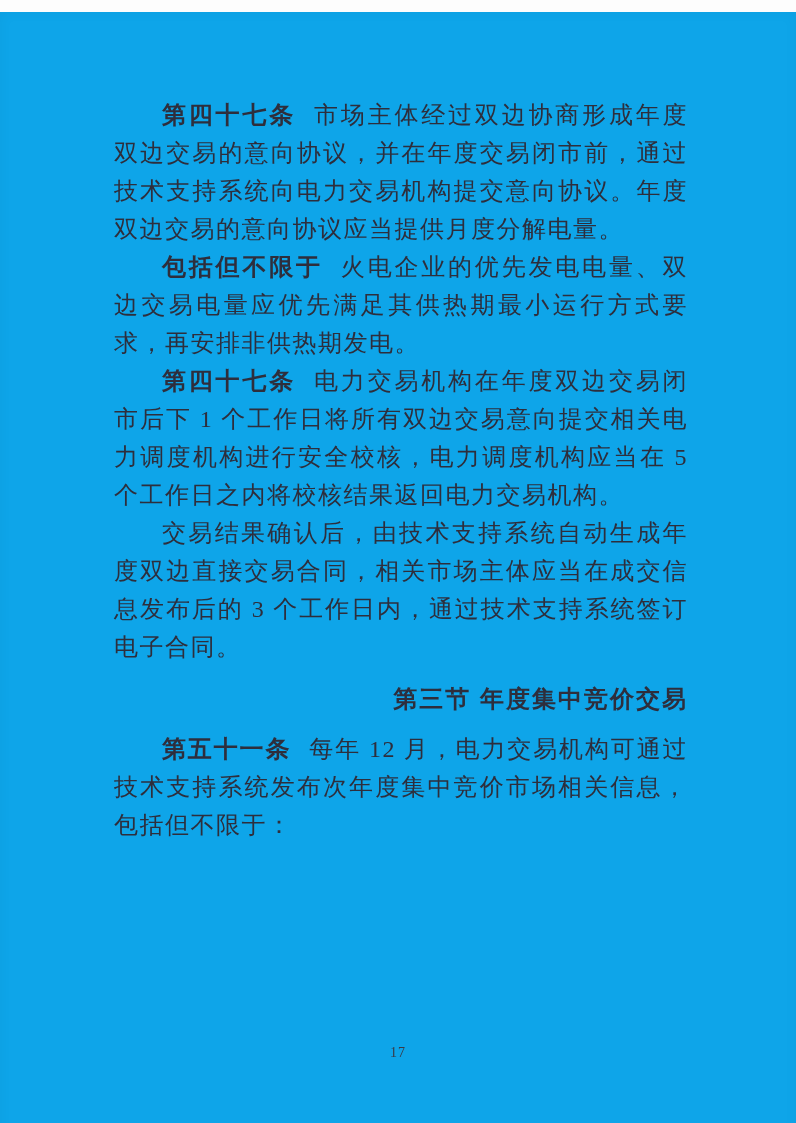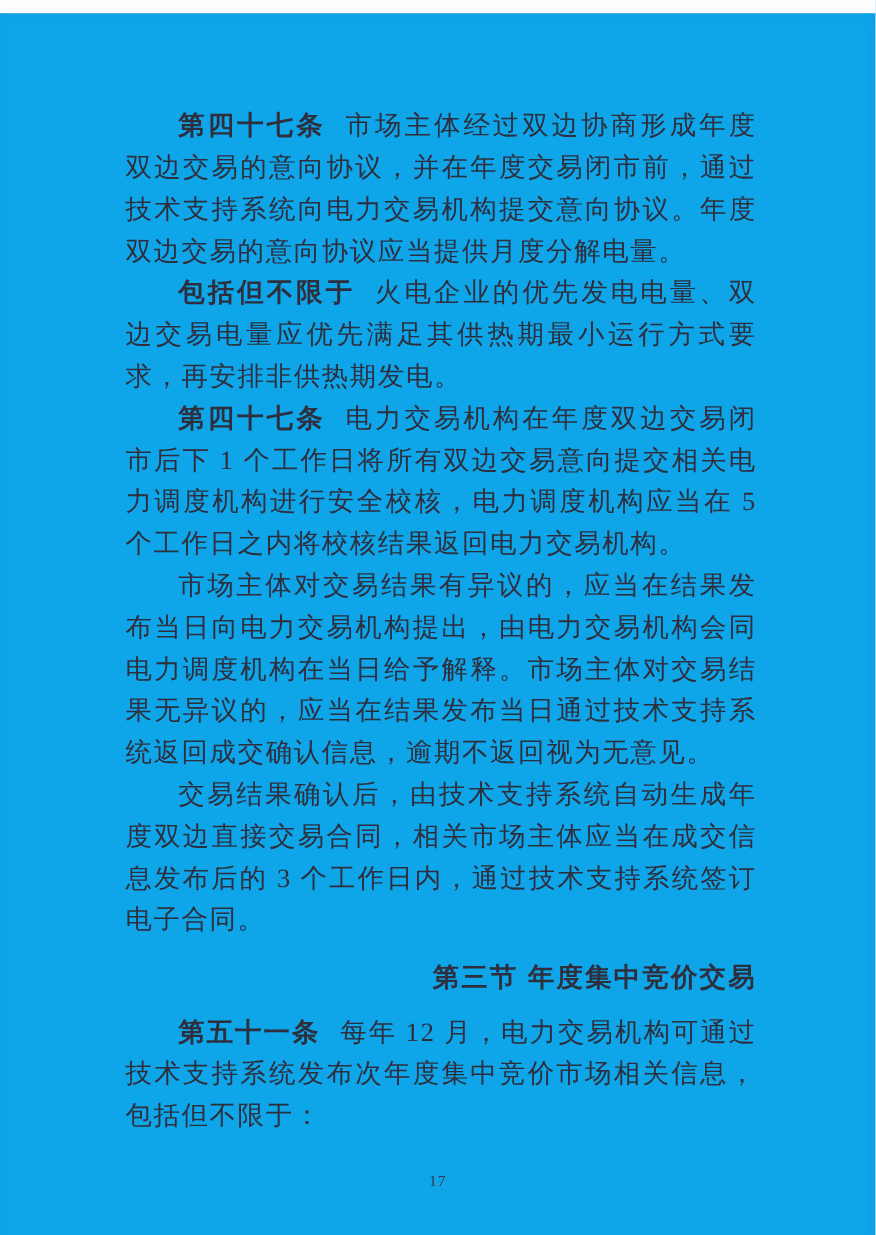--- a/index.html
+++ b/index.html
@@ -42,21 +42,21 @@
     margin: 14px 0 12px 0;
     font-size: 24px;
     line-height: 38px;
     letter-spacing: 2px;
     text-align: right;
     font-weight: 700;
     font-family: "Liberation Sans", "DejaVu Sans", sans-serif;
   }
   .page-number {
     position: absolute;
-    bottom: 52px;
+    bottom: 74px;
     left: 0;
     width: 100%;
     text-align: center;
     font-size: 14px;
     letter-spacing: 1px;
     color: #3a3a46;
   }
 </style>
 </head>
 <body>
@@ -64,21 +64,20 @@
 <div class="page">
   <main class="content">
 
     <p class="para"><span class="term">第四十七条</span><span>市场主体经过双边协商形成年度双边交易的意向协议，并在年度交易闭市前，通过技术支持系统向电力交易机构提交意向协议。年度双边交易的意向协议应当提供月度分解电量。</span></p>
 
     <p class="para"><span class="term">包括但不限于</span><span>火电企业的优先发电电量、双边交易电量应优先满足其供热期最小运行方式要求，再安排非供热期发电。</span></p>
 
     <p class="para"><span class="term">第四十七条</span><span>电力交易机构在年度双边交易闭市后下 1 个工作日将所有双边交易意向提交相关电力调度机构进行安全校核，电力调度机构应当在 5 个工作日之内将校核结果返回电力交易机构。</span></p>
 
 
-    <p class="para"><span>市场主体对交易结果有异议的，应当在结果发布当日向电力交易机构提出，由电力交易机构会同电力调度机构在当日给予解释。市场主体对交易结果无异议的，应当在结果发布当日通过技术支持系统返回成交确认信息，逾期不返回视为无意见。</span></p>
 
     <p class="para"><span>交易结果确认后，由技术支持系统自动生成年度双边直接交易合同，相关市场主体应当在成交信息发布后的 3 个工作日内，通过技术支持系统签订电子合同。</span></p>
 
     <h2 class="section-heading">第三节 年度集中竞价交易</h2>
 
     <p class="para"><span class="term">第五十一条</span><span>每年 12 月，电力交易机构可通过技术支持系统发布次年度集中竞价市场相关信息，包括但不限于：</span></p>
 
   </main>
 
   <footer class="page-number">17</footer>

